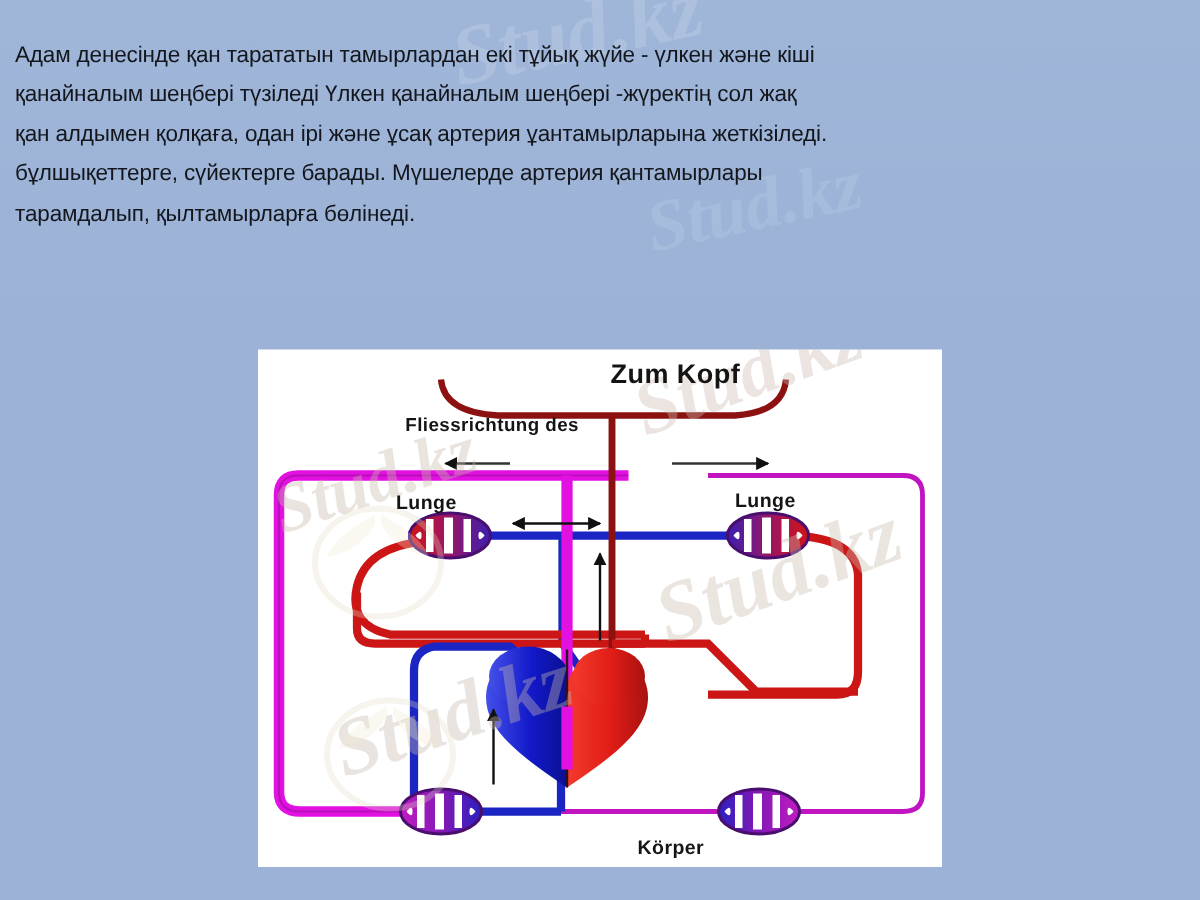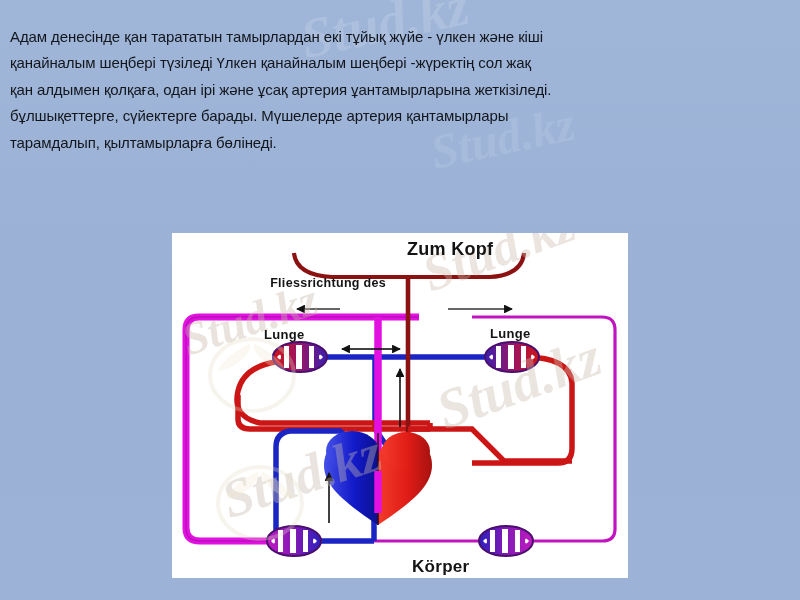--- a/index.html
+++ b/index.html
@@ -67,21 +67,21 @@
     font-family: "Liberation Sans", sans-serif;
     font-weight: bold;
     color: #141414;
     white-space: nowrap;
     letter-spacing: 0.3px;
   }
   #lbl-kopf   { left: 235px; top: 6px;   font-size: 18px; }
   #lbl-fliess { left: 88px;  top: 42px;  font-size: 12.5px; text-align: right; width: 126px; line-height: 16px; }
   #lbl-lunge-l{ left: 92px;  top: 94px;  font-size: 13px; }
   #lbl-lunge-r{ left: 318px; top: 93px;  font-size: 13px; }
-  #lbl-korper { left: 207px; top: 324px; font-size: 17px; padding-left: 33px; }
+  #lbl-korper { left: 220px; top: 324px; font-size: 13px; padding-left: 33px; }
 
   
   .wm {
     position: absolute;
     font-family: "Liberation Serif", serif;
     font-style: italic;
     font-weight: bold;
     color: #b9b0a8;
     opacity: 0.38;
     white-space: nowrap;

